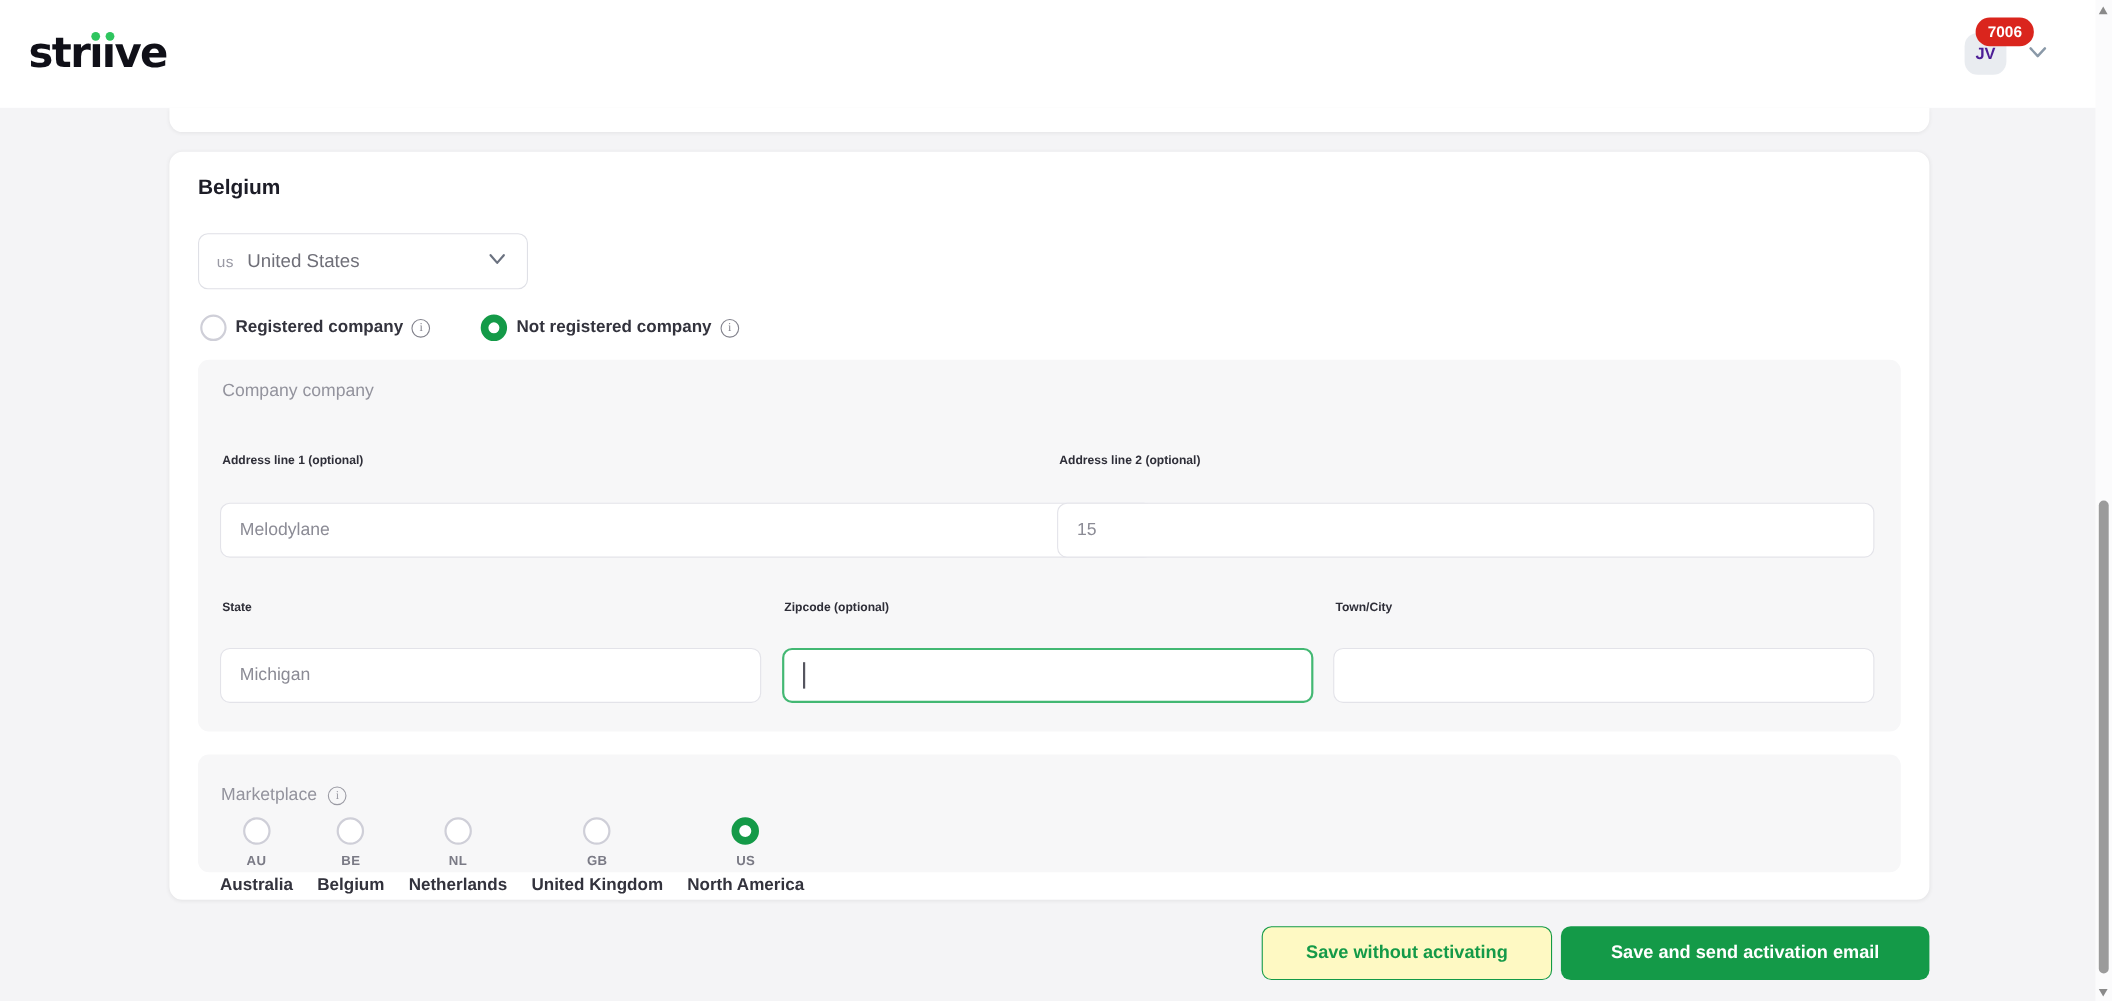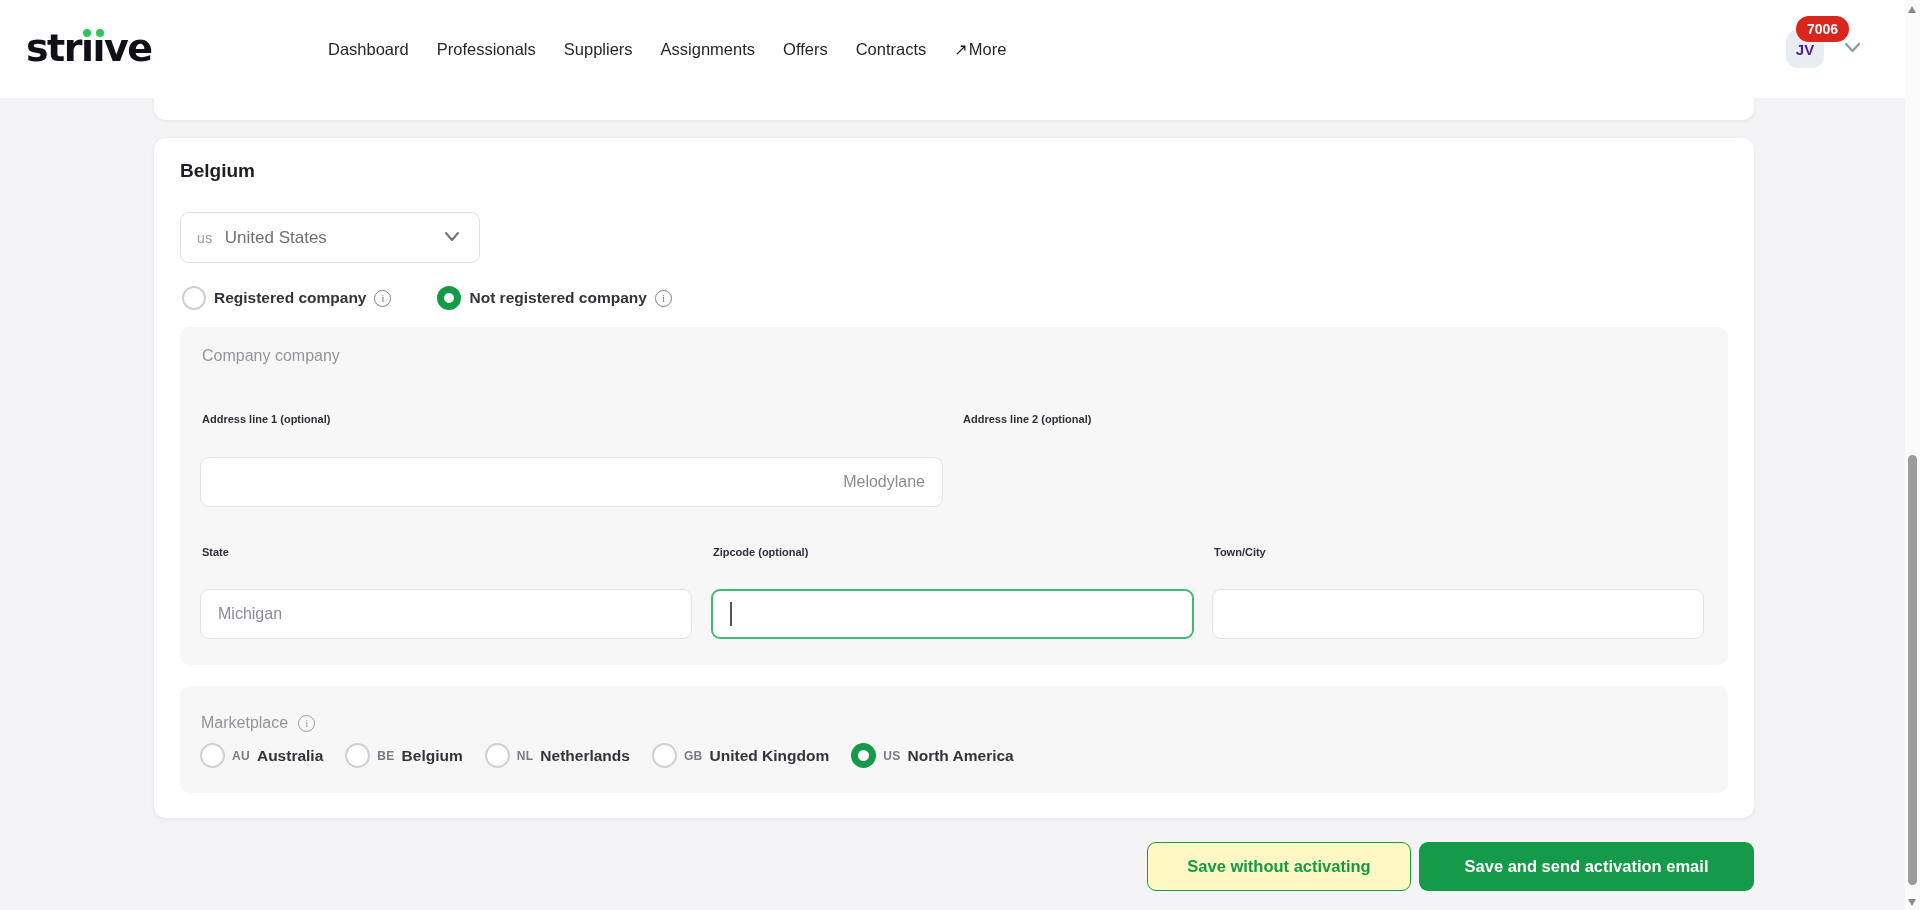--- a/index.html
+++ b/index.html
@@ -67,52 +67,40 @@
   .field-label { position:absolute; font-size:11px; font-weight:bold; color:#2e2e38; }
   .input { position:absolute; height:50px; background:#ffffff; border:1px solid #e3e3e9; border-radius:9px;
            display:flex; align-items:center; padding:0 17px; font-size:16px; color:#8b8b95; }
   .input.focused { border:2px solid #43b873; }
   .caret { width:1.5px; height:24px; background:#55555f; }
 
   .mk-title-row { position:absolute; left:21px; top:28px; display:flex; align-items:center; gap:10px; }
   .mk-title { font-size:16px; color:#93939d; }
   .mk-info { border-color:#9a9aa3; color:#9a9aa3; }
   .mk-options { position:absolute; left:20px; top:57px; display:flex; align-items:center; gap:22px; }
-  .mk-opt { display:flex; align-items:center; gap:7px; cursor:pointer; }
+  .mk-opt { display:flex; align-items:center; gap:7px; cursor:pointer;flex-direction:column; }
   .mk-radio { width:25px; height:25px; }
   .mk-radio.selected { border:7px solid #149a48; }
   .mk-code { font-size:12px; font-weight:bold; color:#7a7a85; letter-spacing:0.3px; }
 
   
   .btn { position:absolute; top:842px; height:49px; border-radius:9px; font-size:16.5px; font-weight:bold;
          display:flex; align-items:center; justify-content:center; cursor:pointer;
          font-family:"Liberation Sans", sans-serif; }
   .btn-secondary { left:1147px; width:264px; background:#fef9c3; border:1px solid #149a48; color:#149a48; }
   .btn-primary { left:1419px; width:335px; background:#149a48; border:none; color:#ffffff; }
 </style>
 </head>
 <body>
 
 <div class="header">
   <div class="logo">
     <span class="seg">str</span><span class="seg"><span>ıı</span><span class="dot d1"></span><span class="dot d2"></span></span><span class="seg">ve</span>
   </div>
 
-  <div class="nav">
-    <div class="nav-item">Dashboard</div>
-    <div class="nav-item">Professionals</div>
-    <div class="nav-item">Suppliers</div>
-    <div class="nav-item">Assignments</div>
-    <div class="nav-item">Offers</div>
-    <div class="nav-item">Contracts</div>
-    <div class="nav-item nav-more">
-      <span class="more-arrow">↗</span>
-        <span>More</span>
-    </div>
-  </div>
 
   <div class="avatar">
     <span>JV</span>
   </div>
   <div class="badge">
     <span>7006</span>
   </div>
   <div class="user-chevron">
     <svg width="21" height="21" viewBox="0 0 21 21">
         <polyline points="4,7 10.5,14 17,7" fill="none" stroke="#8a99a8" stroke-width="2.2" stroke-linecap="round" stroke-linejoin="round"></polyline>
@@ -151,25 +139,28 @@
       <div class="radio selected"></div>
       <span class="radio-label">Not registered company</span>
       <span class="info-icon">i</span>
     </div>
   </div>
 
   <div class="panel panel-details">
     <div class="panel-title">Company company</div>
 
     <div class="field-label" style="left:22px; top:86px;">Address line 1 (optional)</div>
-    <div class="input" style="left:20px; top:130px; width:743px;justify-content:flex-end;">
+    <div class="input" style="left:20px; top:130px; width:849px;">
       <span>Melodylane</span>
     </div>
 
     <div class="field-label" style="left:783px; top:86px;">Address line 2 (optional)</div>
+    <div class="input" style="left:781px; top:130px; width:743px;">
+      <span>15</span>
+    </div>
 
     <div class="field-label" style="left:22px; top:219px;">State</div>
     <div class="input" style="left:20px; top:262px; width:492px;">
       <span>Michigan</span>
     </div>
 
     <div class="field-label" style="left:533px; top:219px;">Zipcode (optional)</div>
     <div class="input focused" style="left:531px; top:262px; width:483px;">
       <div class="caret"></div>
       <span></span>

